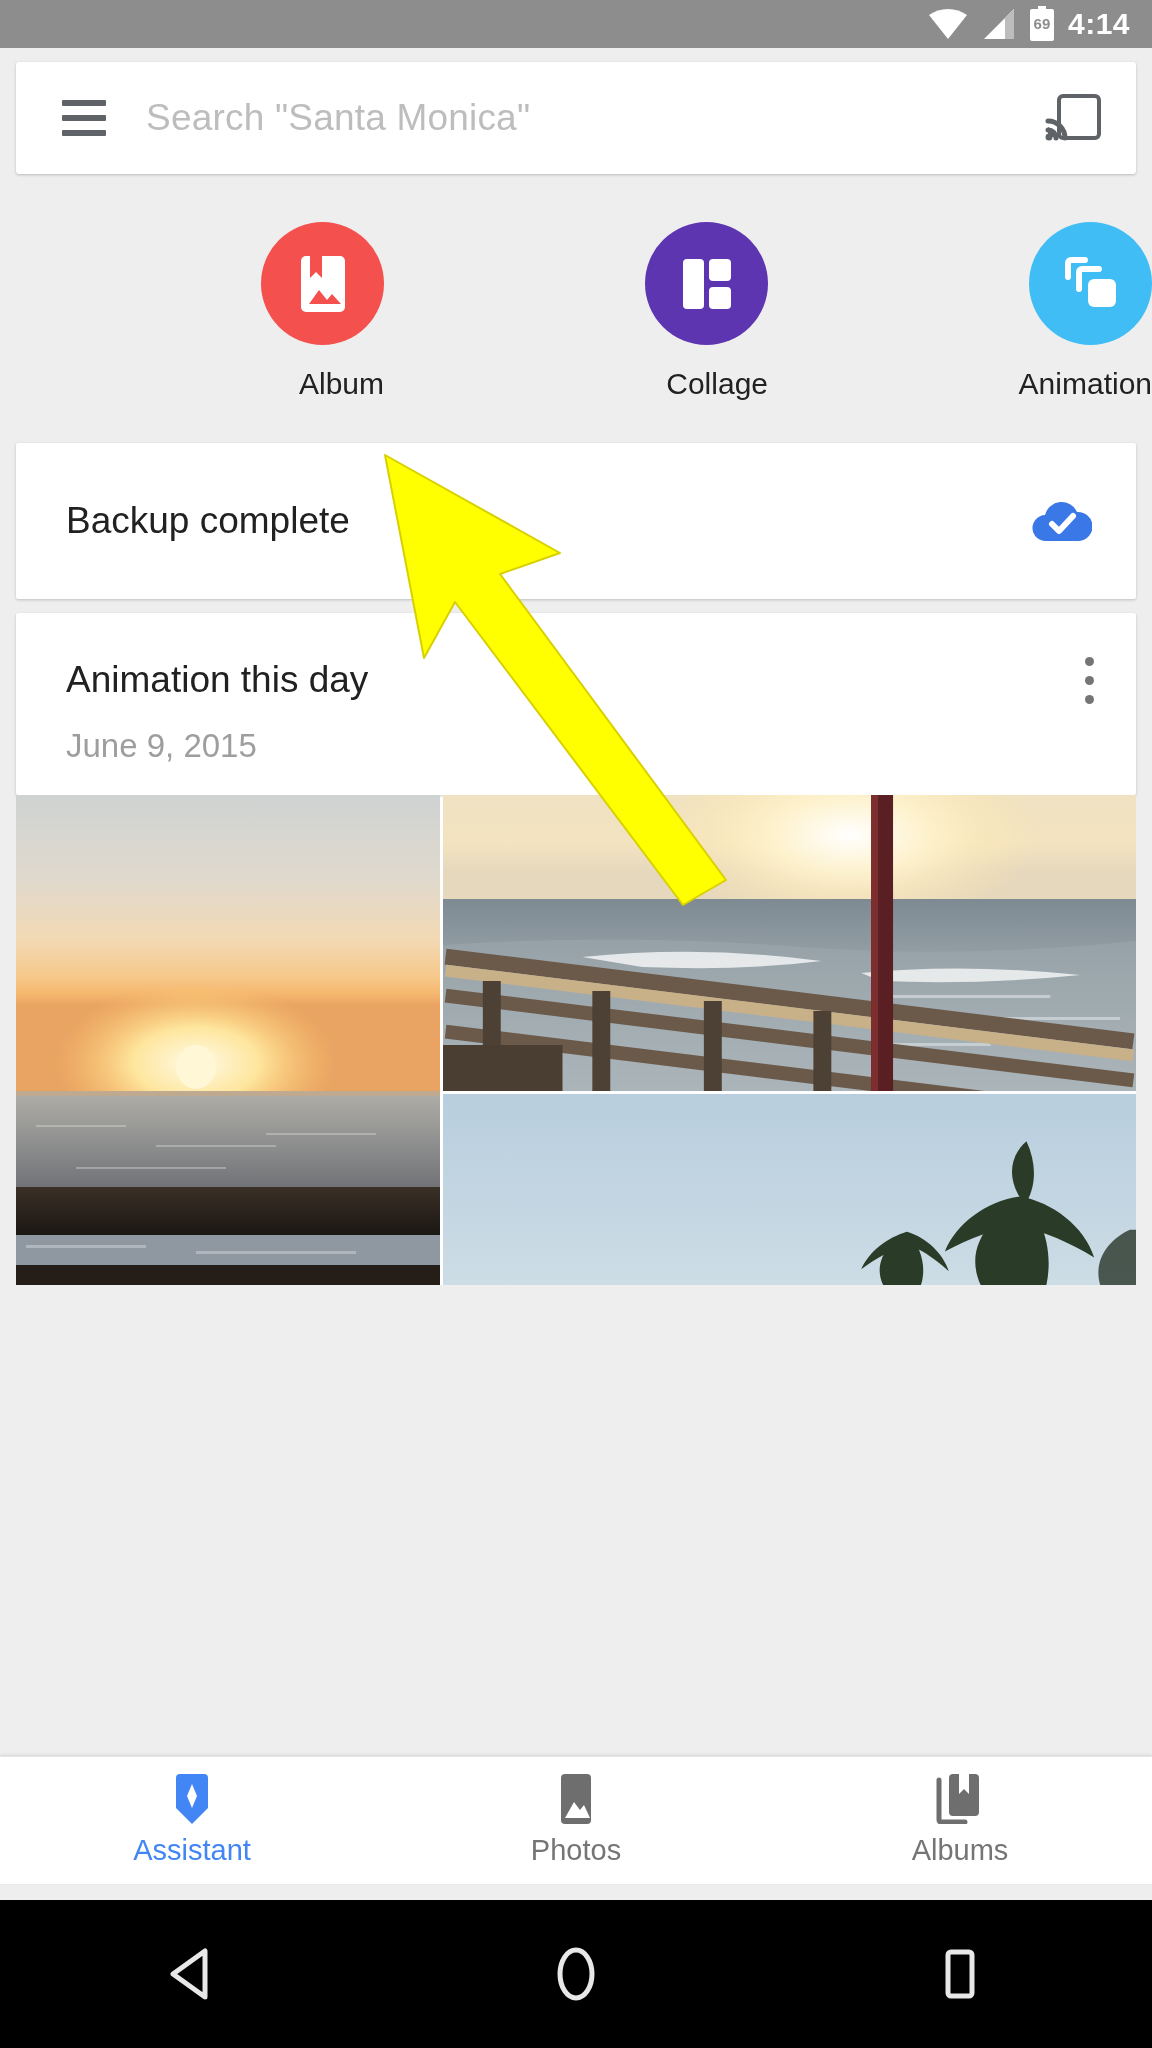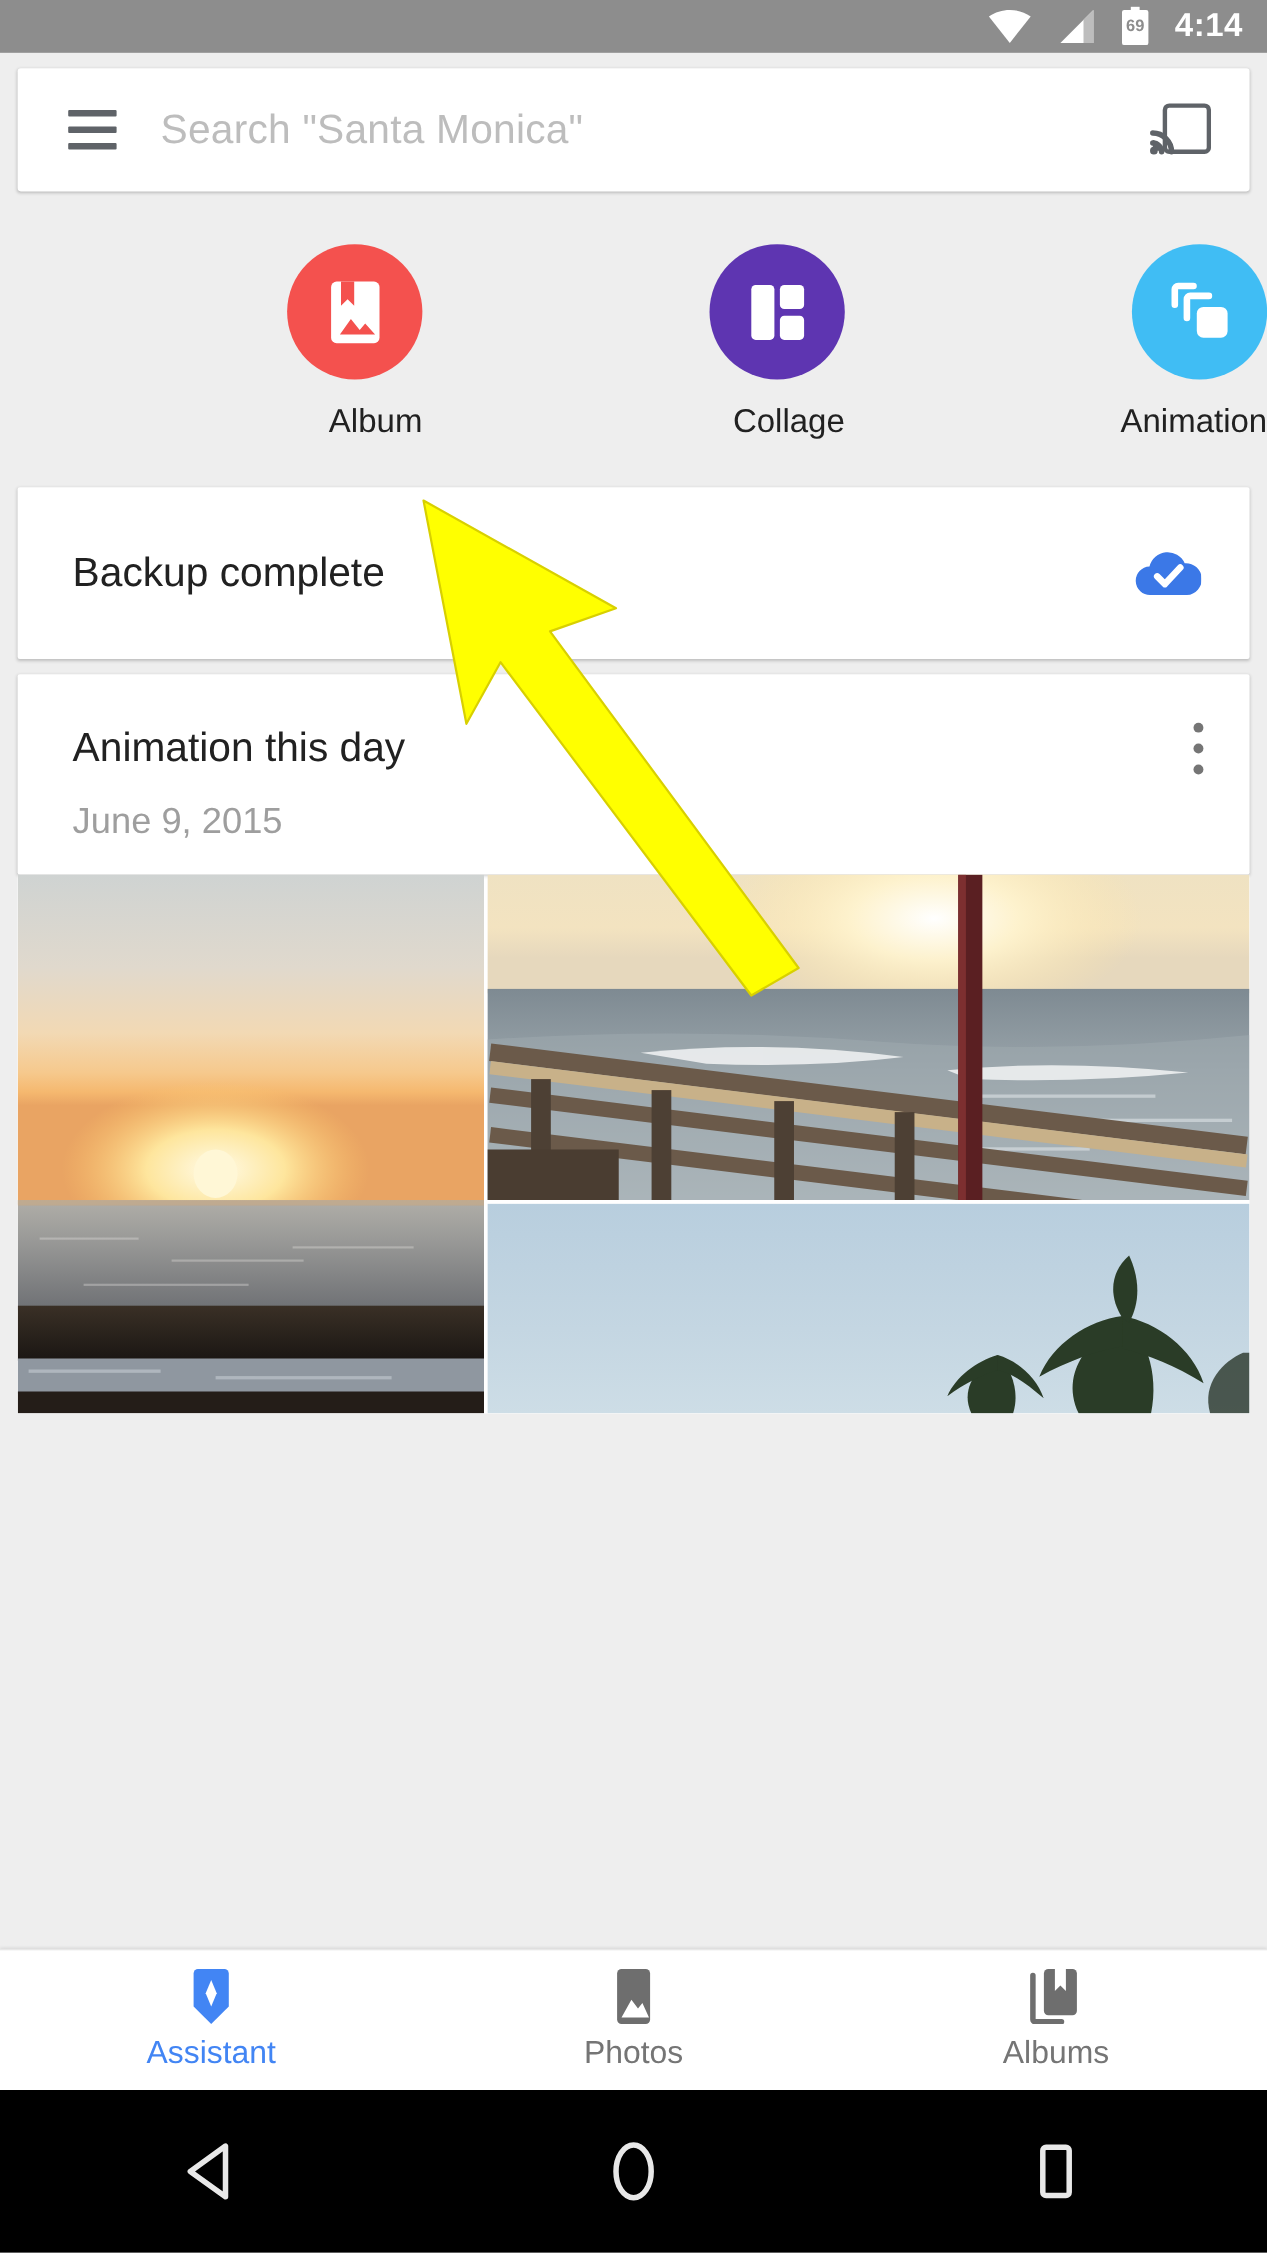--- a/index.html
+++ b/index.html
@@ -11,21 +11,21 @@
     position:relative;
     overflow:hidden;
   }
 
   
   #phone { position:absolute; inset:0; background:#eeeeee; }
 
   
   #status-bar{
     height:48px; background:#8d8d8d; display:flex; align-items:center;
-    justify-content:flex-end; padding-right:22px; gap:23px;
+    justify-content:flex-end; padding-right:22px; gap:13px;
   }
   .sb-icon{ display:block; }
   #status-time{ color:#fff; font-size:30px; font-weight:bold; letter-spacing:.5px;
                 font-family:"Liberation Sans",sans-serif; line-height:1; }
   .batt-wrap{ position:relative; width:26px; height:36px; }
   .batt-num{ position:absolute; left:0; top:9px; width:26px; text-align:center;
              font-size:15px; font-weight:bold; color:#8d8d8d; }
 
   
   #search-card{
@@ -83,21 +83,21 @@
     grid-template-rows:296px 1fr;
     height:490px; overflow:hidden; background:#fff; gap:3px;
   }
   .photo{ overflow:hidden; position:relative; }
   #photo-a{ grid-column:1; grid-row:1 / span 2; }
   #photo-b{ grid-column:2; grid-row:1; }
   #photo-c{ grid-column:2; grid-row:2; }
 
   
   #bottom-nav{
-    position:absolute; left:0; right:0; bottom:148px; height:128px;
+    position:absolute; left:0; right:0; bottom:164px; height:128px;
     background:#fff; display:flex; align-items:center;
     border-top:1px solid #e4e4e4; box-shadow:0 -1px 3px rgba(0,0,0,.10);
   }
   .nav-item{ flex:1; display:flex; flex-direction:column; align-items:center; gap:10px; cursor:pointer;}
   .nav-label{ font-size:29px; }
   .nav-item.active .nav-label{ color:#4285f4; }
   .nav-item:not(.active) .nav-label{ color:#757575; }
 
   
   #android-nav{

